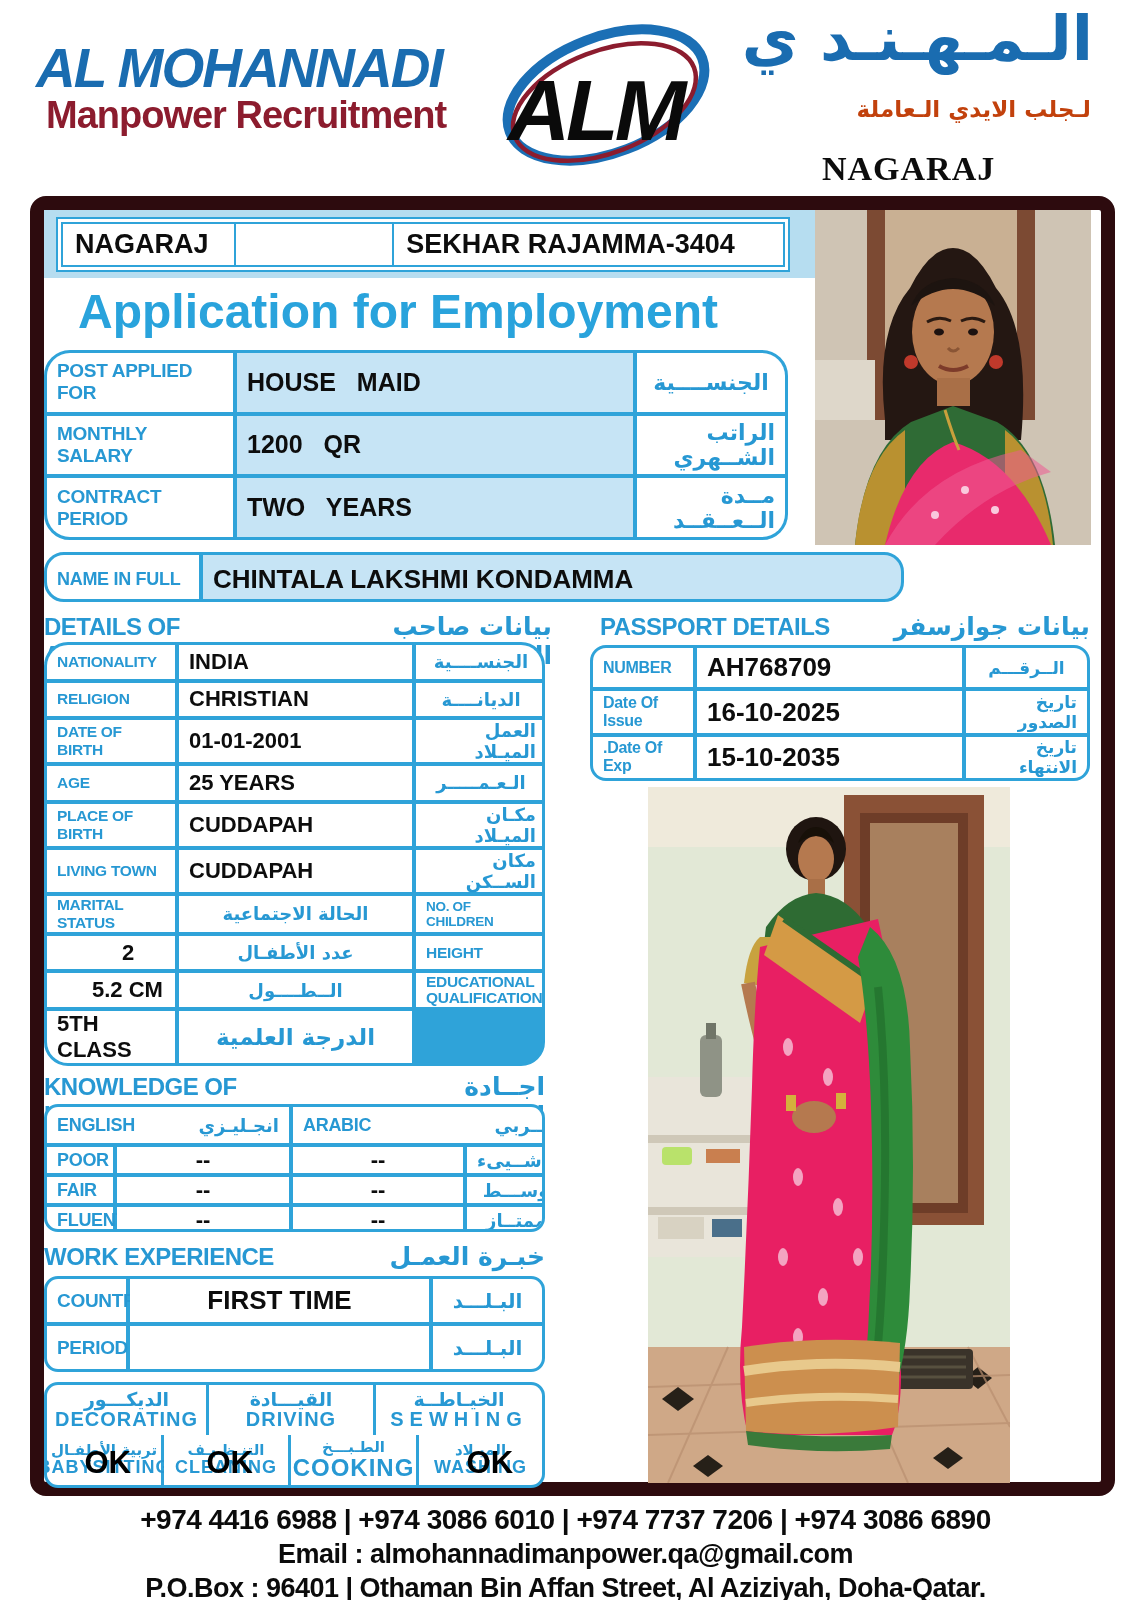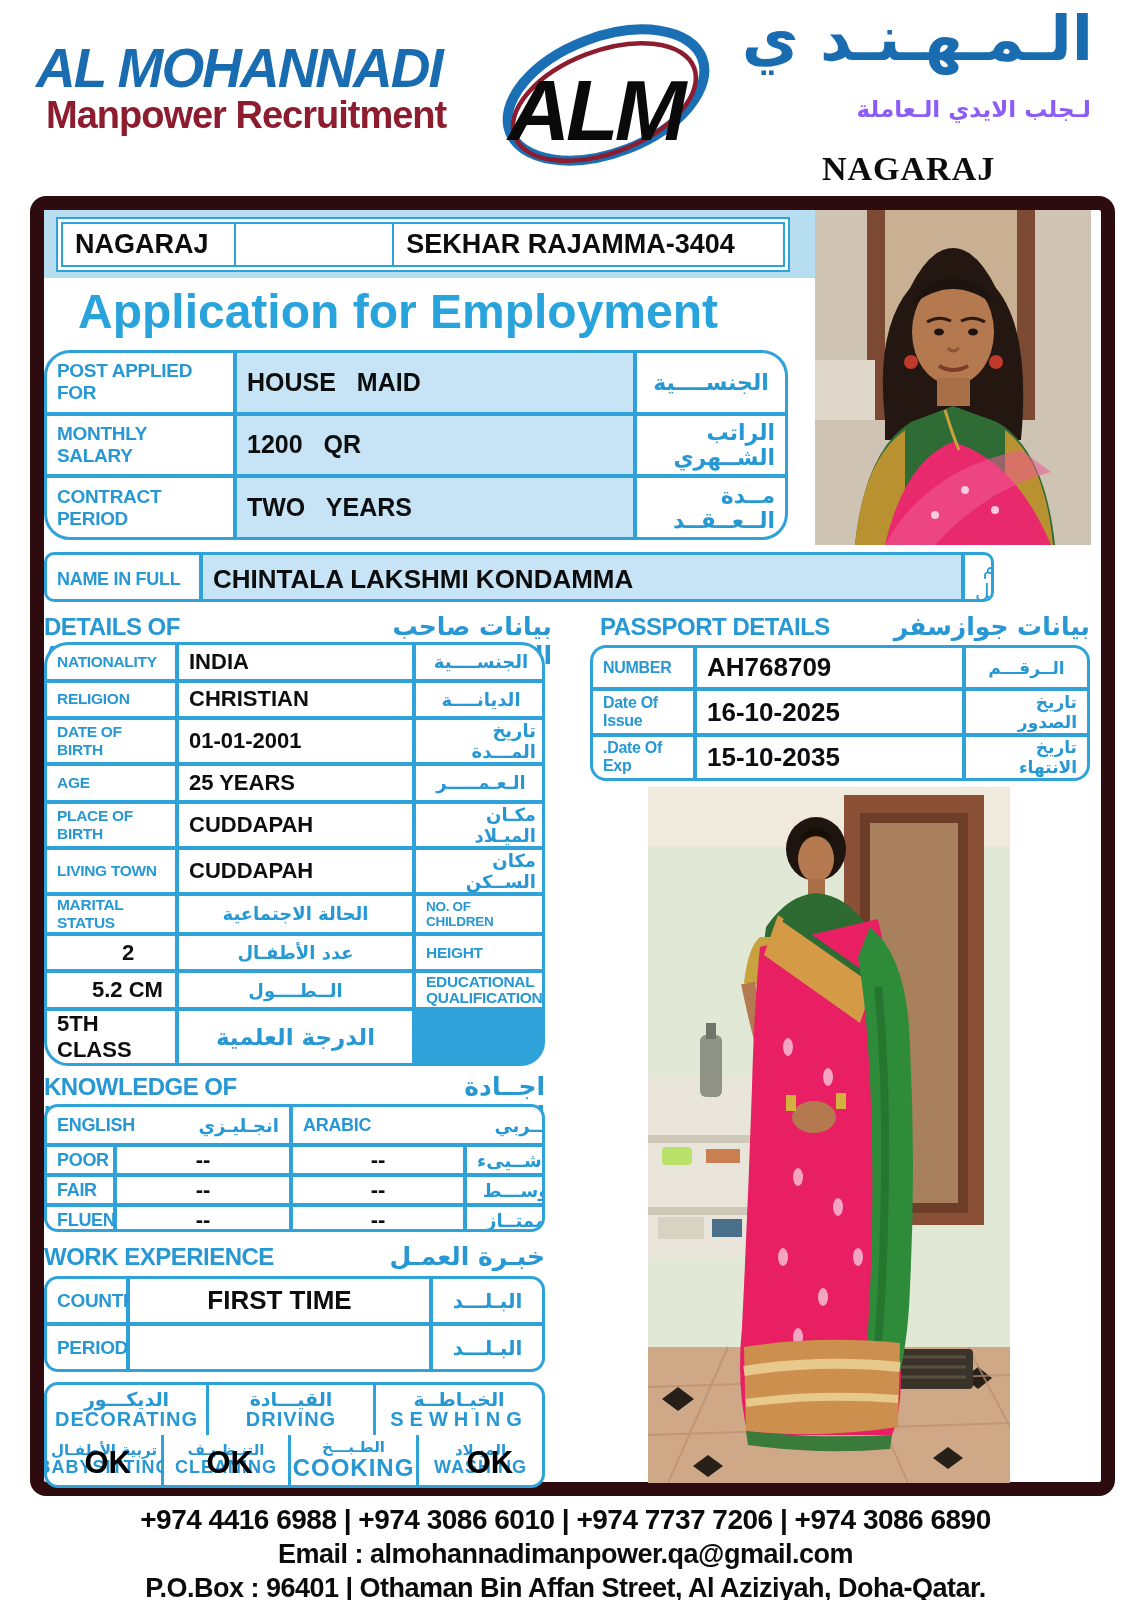--- a/index.html
+++ b/index.html
@@ -13,21 +13,21 @@
   }
   *{margin:0;padding:0;box-sizing:border-box}
   body{width:1131px;height:1600px;position:relative;background:#fff;font-family:"Liberation Sans",sans-serif;overflow:hidden}
   .abs{position:absolute}
   .ar{font-family:"DejaVu Sans",sans-serif;direction:rtl;color:var(--lbl)}
   
   .brand-en{left:36px;top:36px;font-size:55px;font-weight:900;font-style:italic;color:var(--brand);letter-spacing:-2px}
   .brand-sub{left:46px;top:94px;font-size:38px;font-weight:700;color:var(--brandred);letter-spacing:-1px}
   .alm-logo{left:478px;top:2px;width:256px;height:186px}
   .brand-ar{right:38px;top:2px;font-size:62px;font-weight:700;color:var(--brand)}
-  .brand-ar-sub{right:40px;top:96px;font-size:23px;font-weight:700;color:#8b5cf6;letter-spacing:1px}
+  .brand-ar-sub{right:40px;top:96px;font-size:23px;font-weight:700;color:#c2410c;letter-spacing:1px}
   .nagaraj-top{left:822px;top:150px;font-family:"Liberation Serif",serif;font-weight:700;font-size:34px;color:#0c0c0c;letter-spacing:1px}
   
   .form{left:30px;top:196px;width:1085px;height:1300px;border:14px solid var(--maroon);border-radius:16px;background:#fff}
   .band{left:0;top:0;width:771px;height:68px;background:var(--band)}
   .hdr-box{left:12px;top:7px;width:734px;height:55px;border:2px solid var(--bl);padding:3px;background:#fff}
   .hdr-inner{width:100%;height:100%;border:2px solid var(--bl);display:flex}
   .hdr-cell{display:flex;align-items:center;padding:0 12px;font-size:27px;font-weight:700;color:#0d0d0d}
   .hdr-c1{width:24%;border-right:2px solid var(--bl)}
   .hdr-c2{width:22%;border-right:2px solid var(--bl)}
   .hdr-c3{width:54%;justify-content:flex-start;white-space:nowrap}
@@ -38,21 +38,21 @@
   .cell.fill{background:var(--fill)}
   .cell.center{justify-content:center}
   .lbl{color:var(--lbl);font-weight:700;font-size:17px;letter-spacing:-0.3px}
   .val{color:#0d0d0d;font-weight:700;font-size:23px}
   
   .top-table{left:0;top:140px;width:744px;height:190px;border-radius:26px;grid-template-columns:186px 396px 1fr;grid-template-rows:1fr 1fr 1fr}
   .top-table .lbl{font-size:19px}
   .top-table .val{font-size:25px;word-spacing:14px}
   .top-table .ar{font-size:22px;font-weight:700}
   
-  .name-row{left:0;top:342px;width:950px;height:50px;border-radius:10px;grid-template-columns:152px 758px 1fr}
+  .name-row{left:0;top:342px;width:860px;height:50px;border-radius:20px;grid-template-columns:152px 758px 1fr}
   .name-row .lbl{font-size:18px}
   .name-row .val{font-size:26px}
   .name-row .ar{font-size:20px;font-weight:400}
   
   .sec-head{display:flex;justify-content:space-between;align-items:center}
   .sec-head .en{color:var(--lbl);font-weight:800;font-size:24px;letter-spacing:-0.5px}
   .sec-head .ar{font-size:25px;font-weight:700}
   
   .details-table{left:0;top:432px;width:501px;height:424px;border-radius:24px;grid-template-columns:128px 233px 1fr;grid-template-rows:repeat(9,1fr) 1.15fr}
   .details-table .lbl{font-size:15.5px}
@@ -239,21 +239,21 @@
     <div class="cell center">
         <span class="ar">الديانــــة</span>
       </div>
     <div class="cell">
         <span class="lbl">DATE OF BIRTH</span>
       </div>
     <div class="cell">
         <span class="val">01-01-2001</span>
       </div>
     <div class="cell center">
-        <span class="ar">تاريخ المـــدة</span>
+        <span class="ar">العمل الميـلاد</span>
       </div>
     <div class="cell">
         <span class="lbl">AGE</span>
       </div>
     <div class="cell">
         <span class="val">25 YEARS</span>
       </div>
     <div class="cell center">
         <span class="ar">الـعـمـــــر</span>
       </div>

